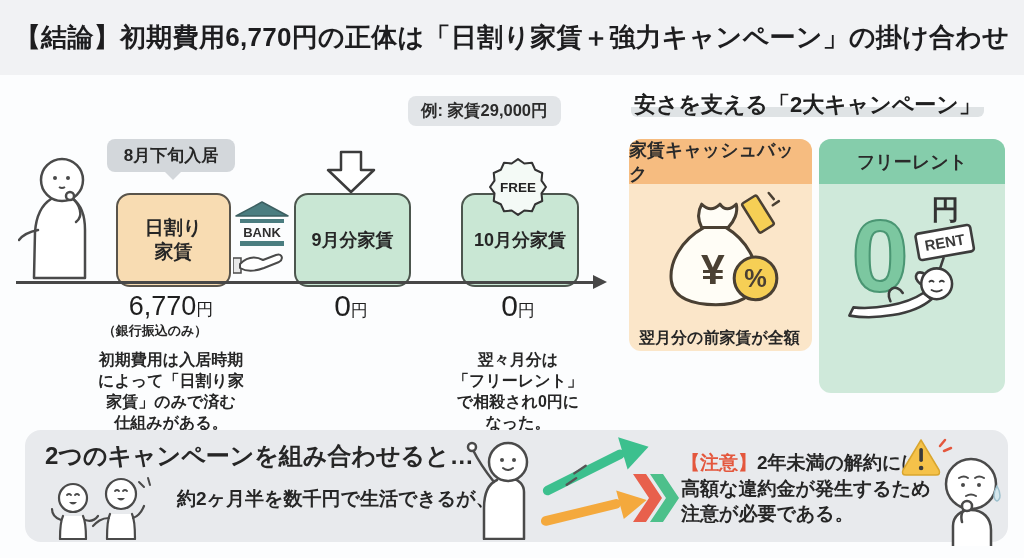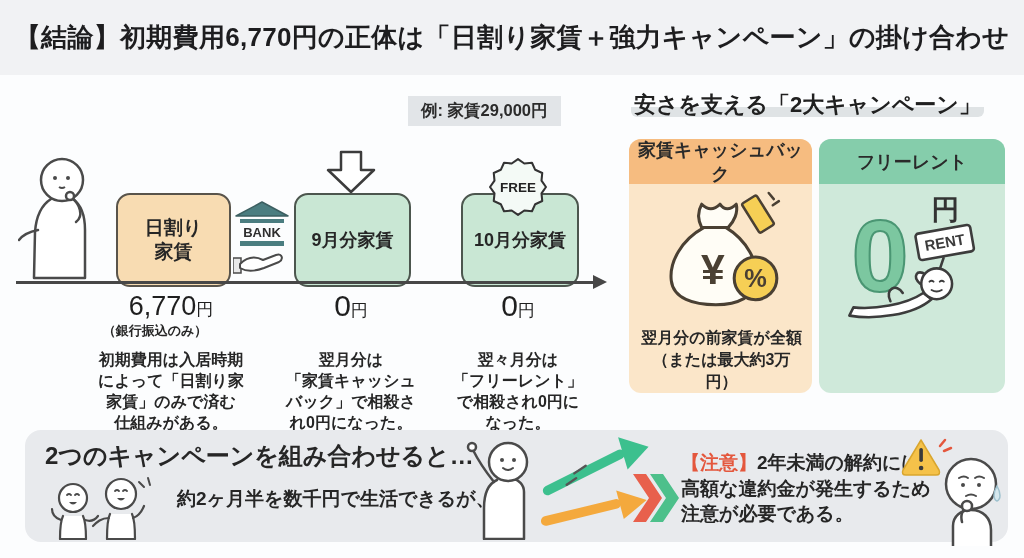--- a/index.html
+++ b/index.html
@@ -6,40 +6,40 @@
   body{font-family:"Liberation Sans","DejaVu Sans",sans-serif;color:#262626;}
   .canvas{position:relative;width:1024px;height:558px;background:#fcfdfe;overflow:hidden;}
   .abs{position:absolute;}
   
   .topbar{position:absolute;left:0;top:0;width:1024px;height:75px;background:#f1f2f4;display:flex;align-items:center;justify-content:center;}
   .topbar h1{margin:0;font-size:26px;font-weight:900;color:#1d1d1f;letter-spacing:.3px;}
   
   .sec-title{font-size:24px;font-weight:900;color:#202020;white-space:nowrap;}
   .hl-green{background:linear-gradient(transparent 62%, #d9e7da 62%);border-radius:6px;padding:0 3px;}
   .hl-gray{background:linear-gradient(transparent 62%, #dfe3e5 62%);border-radius:6px;padding:0 3px;}
-  .example-badge{background:#e2e5e8;border-radius:0;padding:4px 13px;font-size:16.5px;font-weight:700;color:#2b2b2b;white-space:nowrap;}
+  .example-badge{background:#e2e5e8;border-radius:8px;padding:4px 13px;font-size:16.5px;font-weight:700;color:#2b2b2b;white-space:nowrap;}
   
   .bubble{left:107px;top:139px;width:128px;height:33px;background:#d3d7db;border-radius:8px;display:flex;align-items:center;justify-content:center;font-size:17px;font-weight:800;}
   .bubble:after{content:"";position:absolute;top:100%;left:58px;border:8px solid transparent;border-top-color:#d3d7db;}
   .tl-box{border:2px solid #59544b;border-radius:14px;display:flex;align-items:center;justify-content:center;text-align:center;font-weight:800;white-space:pre-line;line-height:1.25;}
   .box-prorated{left:116px;top:193px;width:111px;height:90px;background:#f8dcb2;font-size:19px;}
   .box-sep{left:294px;top:193px;width:113px;height:90px;background:#c9e7d4;font-size:18px;border-color:#4c564e;}
   .box-oct{left:461px;top:193px;width:114px;height:90px;background:#c9e7d4;font-size:18px;border-color:#4c564e;}
   .timeline{left:16px;top:281px;width:578px;height:3px;background:#474747;}
   .timeline:after{content:"";position:absolute;right:-13px;top:-6px;border-left:14px solid #474747;border-top:7.5px solid transparent;border-bottom:7.5px solid transparent;}
   
   .amt{text-align:center;font-weight:400;color:#1f1f1f;}
   .amt .val{font-size:27px;}
   .amt .unit{font-size:17px;}
   .amt-note{text-align:center;font-size:13px;font-weight:700;}
   .desc{font-size:16px;font-weight:700;line-height:1.32;text-align:center;white-space:pre-line;}
   
   .card{border-radius:12px;overflow:hidden;}
   .card-header{height:45px;display:flex;align-items:center;justify-content:center;font-size:18px;font-weight:800;color:#2a2a2a;}
-  .card1{left:629px;top:139px;width:183px;height:254px;background:#fbe6c9;text-align:center;}
+  .card1{left:629px;top:139px;width:183px;height:212px;background:#fbe6c9;}
   .card1 .card-header{background:#f6bc80;}
   .card2{left:819px;top:139px;width:186px;height:254px;background:#cfe9da;}
   .card2 .card-header{background:#85cdab;}
   .card-desc{position:absolute;left:10px;right:8px;font-size:16px;font-weight:700;line-height:1.36;white-space:pre-line;}
   .card1 .card-desc{top:188px;}
   .card2 .card-desc{top:194px;font-size:15.5px;letter-spacing:-.3px;}
   
   .summary-band{left:25px;top:430px;width:976px;height:112px;background:#e8eaed;border-radius:16px;padding-left:7px;}
   .summary-title{left:20px;top:10px;font-size:24px;font-weight:900;white-space:nowrap;}
   .benefit{left:152px;top:56px;font-size:19px;font-weight:800;white-space:nowrap;}
@@ -65,20 +65,23 @@
       <circle cx="44" cy="28" r="21"></circle>
       <path d="M20 78 C10 80 4 84 1 88" fill="none"></path>
       <path d="M58 70 C66 64 62 52 53 45" fill="none"></path>
       <circle cx="52" cy="44" r="4"></circle>
     </g>
     <circle cx="37" cy="26" r="2" fill="#4a4a4a"></circle>
       <circle cx="50" cy="26" r="2" fill="#4a4a4a"></circle>
     <path d="M41 35 Q44 37 47 35" fill="none" stroke="#4a4a4a" stroke-width="2"></path>
   </svg>
 
+  <div class="abs bubble">
+    <span>8月下旬入居</span>
+  </div>
 
   <div class="abs tl-box box-prorated">日割り
 家賃</div>
 
   <svg class="abs" style="left:233px;top:198px;" width="58" height="84" viewBox="0 0 58 84">
     <polygon points="3,18 29,4 55,18" fill="#4b7d80" stroke="#3c5f61" stroke-width="1.5" stroke-linejoin="round"></polygon>
     <rect x="7" y="21" width="44" height="4" fill="#4b7d80"></rect>
     <text x="29" y="39" font-size="13" font-weight="800" text-anchor="middle" fill="#2f2f2f">BANK</text>
     <rect x="7" y="43" width="44" height="5" fill="#4b7d80"></rect>
     <rect x="0" y="60" width="8" height="15" fill="#e8e8e8" stroke="#4a4a4a" stroke-width="1.5"></rect>
@@ -107,24 +110,20 @@
     <span class="val" style="font-size:30px;">0</span><span class="unit">円</span>
   </div>
   <div class="abs amt" style="left:438px;top:289px;width:160px;">
     <span class="val" style="font-size:30px;">0</span><span class="unit">円</span>
   </div>
 
   <div class="abs desc" style="left:88px;top:349px;width:166px;">初期費用は入居時期
 によって「日割り家
 家賃」のみで済む
 仕組みがある。</div>
-  <div class="abs desc" style="left:270px;top:349px;width:162px;">翌月分は
-「家賃キャッシュ
-バック」で相殺さ
-れ0円になった。</div>
   <div class="abs desc" style="left:436px;top:349px;width:164px;">翌々月分は
 「フリーレント」
 で相殺され0円に
 なった。</div>
 
   <div class="abs sec-title" style="left:631px;top:90px;font-size:22px;">
     <span class="hl-gray">安さを支える「2大キャンペーン」</span>
   </div>
 
   <div class="abs card card1">

